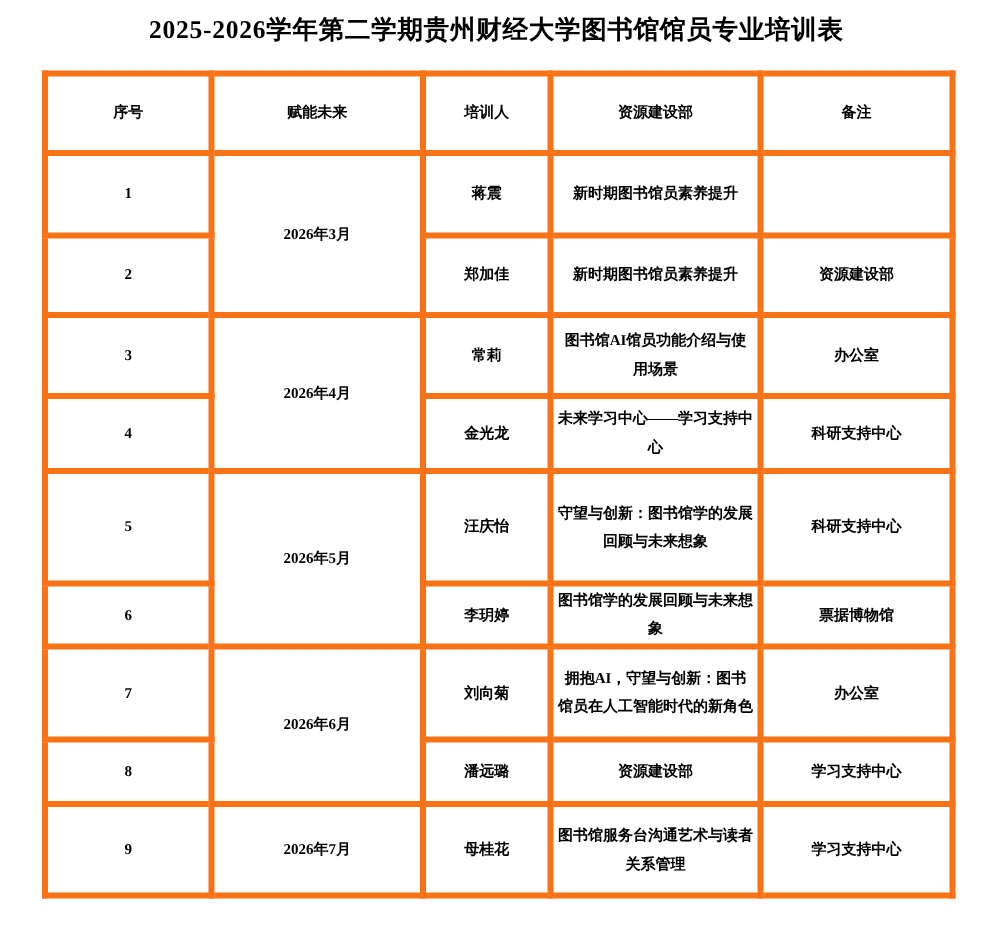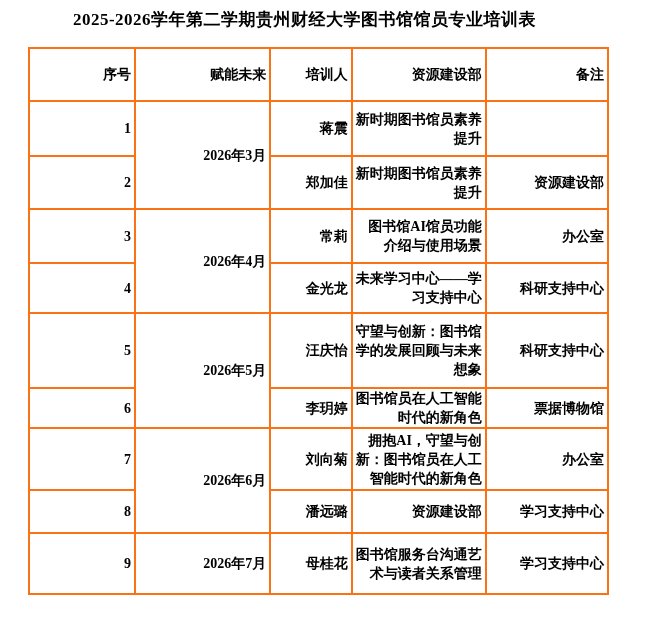--- a/index.html
+++ b/index.html
@@ -6,45 +6,45 @@
     margin: 0;
     padding: 0;
     background: #ffffff;
     width: 663px;
     height: 625px;
     overflow: hidden;
     font-family: "Liberation Serif", "DejaVu Serif", serif;
     color: #000000;
   }
   .page {
-    width: 609px;
+    width: 662px;
     height: 625px;
     position: relative;
     background: #ffffff;
   }
   .doc-title {
     padding-top: 9px;
     text-align: center;
     font-size: 17px;
     font-weight: bold;
     letter-spacing: 0.5px;
     line-height: 22px;
   }
   table.training-table {
     border-collapse: collapse;
     table-layout: fixed;
     margin: 16px 0 0 28px;
     border: 2px solid #000000;
   }
   table.training-table th,
   table.training-table td {
-    border: 2px solid #f97316;
-    text-align: right;
+    border: 4px solid #f97316;
+    text-align: center;
     vertical-align: middle;
-    font-size: 14px;
+    font-size: 10px;
     font-weight: bold;
     line-height: 19px;
     padding: 0 3px;
     overflow: hidden;
   }
   td.cell-topic {
     word-break: break-all;
   }
   col.c-no    { width: 111px; }
   col.c-time  { width: 141px; }
@@ -106,21 +106,21 @@
       <tr style="height:75px">
         <td class="cell-no">5</td>
         <td class="cell-time" rowspan="2">2026年5月</td>
         <td class="cell-trainer">汪庆怡</td>
         <td class="cell-topic">守望与创新：图书馆学的发展回顾与未来想象</td>
         <td class="cell-note">科研支持中心</td>
       </tr>
       <tr style="height:38px">
         <td class="cell-no">6</td>
         <td class="cell-trainer">李玥婷</td>
-        <td class="cell-topic">图书馆员在人工智能时代的新角色</td>
+        <td class="cell-topic">图书馆学的发展回顾与未来想象</td>
         <td class="cell-note">票据博物馆</td>
       </tr>
       <tr style="height:62px">
         <td class="cell-no">7</td>
         <td class="cell-time" rowspan="2">2026年6月</td>
         <td class="cell-trainer">刘向菊</td>
         <td class="cell-topic">拥抱AI，守望与创新：图书馆员在人工智能时代的新角色</td>
         <td class="cell-note">办公室</td>
       </tr>
       <tr style="height:43px">

